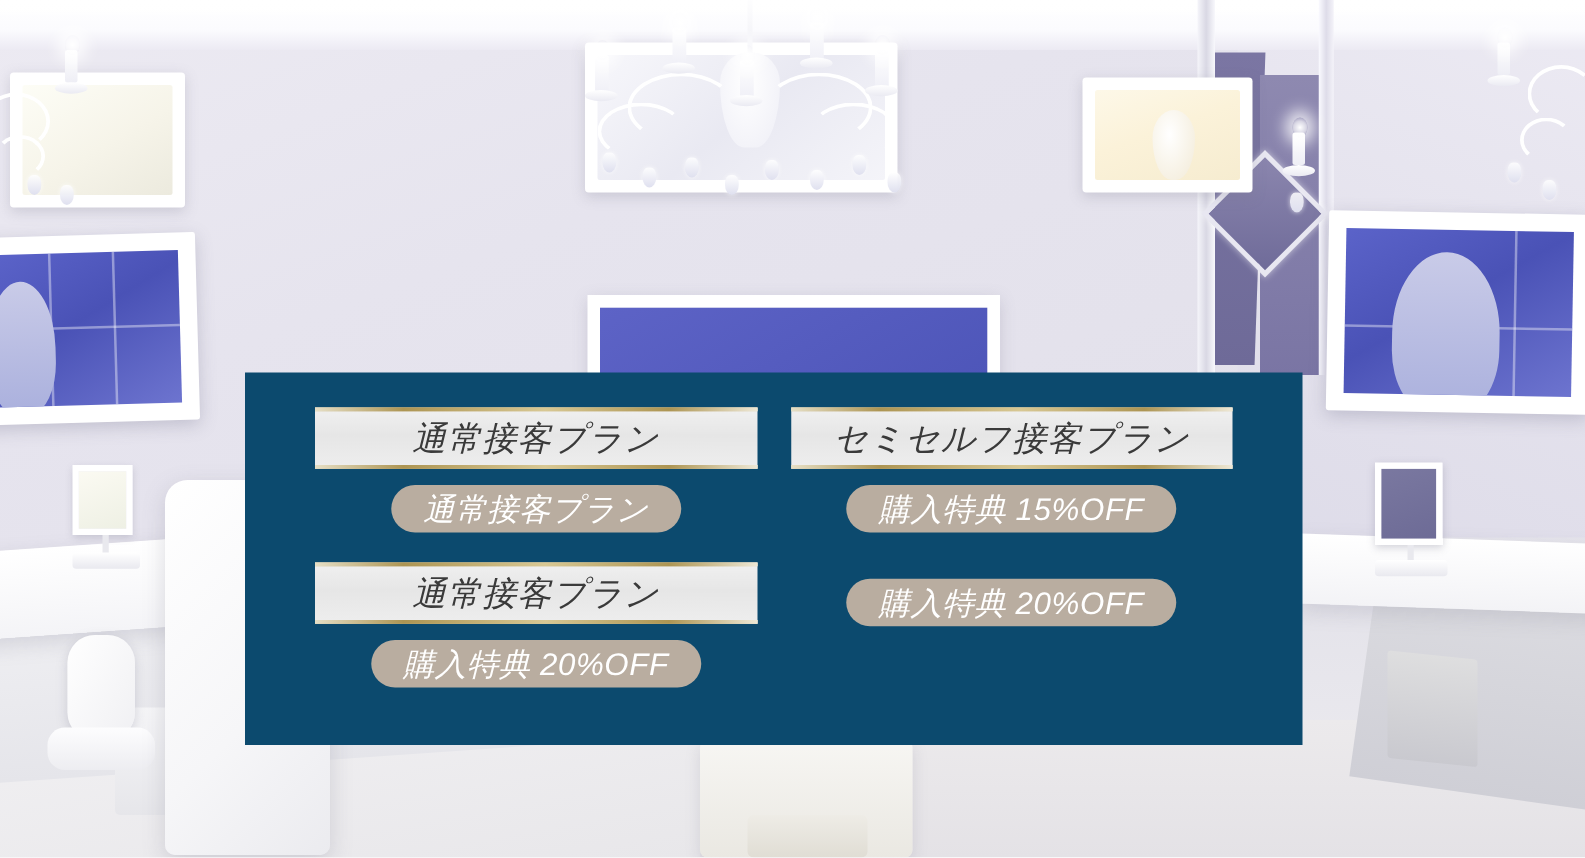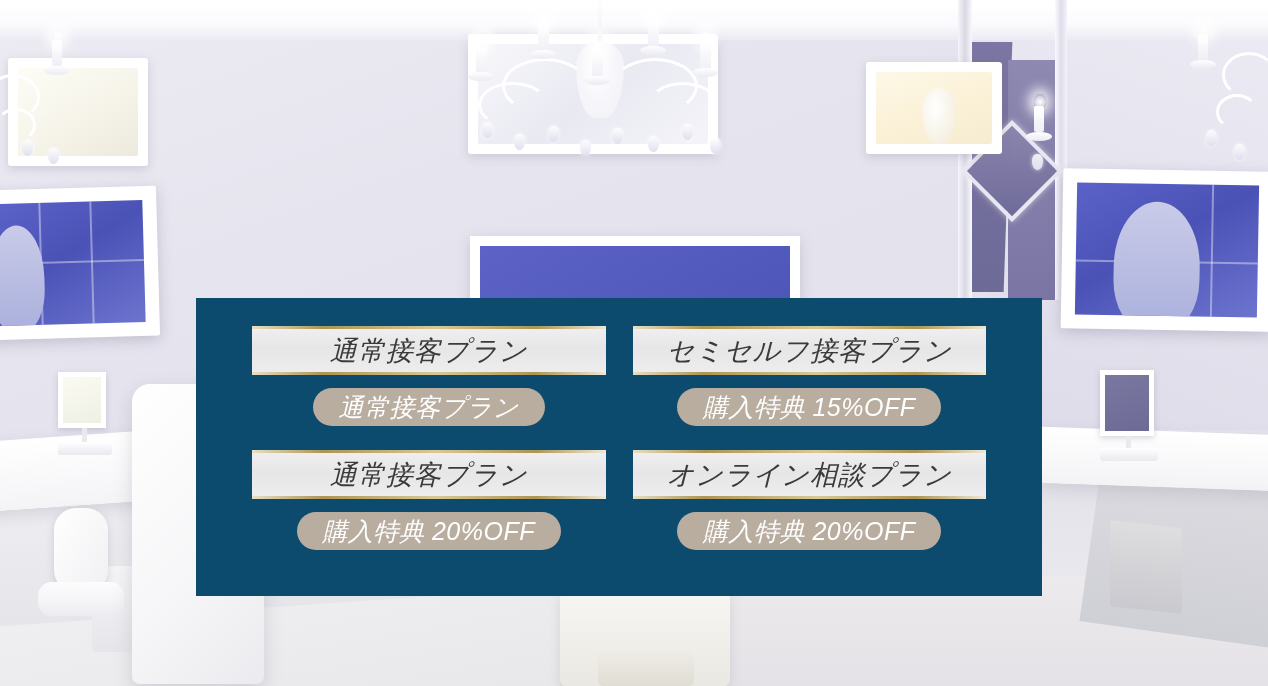--- a/index.html
+++ b/index.html
@@ -329,22 +329,19 @@
       </div>
 
       <div class="plan">
         <div class="plan-header">
           <span class="plan-title">通常接客プラン</span>
         </div>
         <div class="plan-badge">購入特典 20%OFF</div>
       </div>
 
       <div class="plan">
-        <div class="plan-header">
-          <span class="plan-title">オンライン相談プラン</span>
-        </div>
         <div class="plan-badge">購入特典 20%OFF</div>
       </div>
 
     </div>
   </div>
 
 </div>
 
 </body></html>

